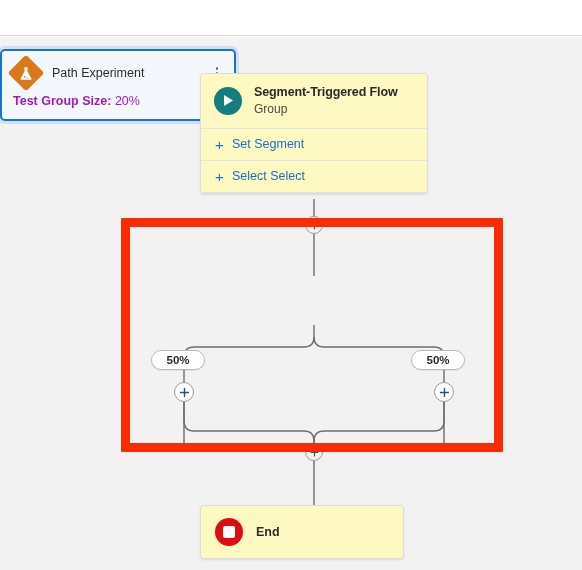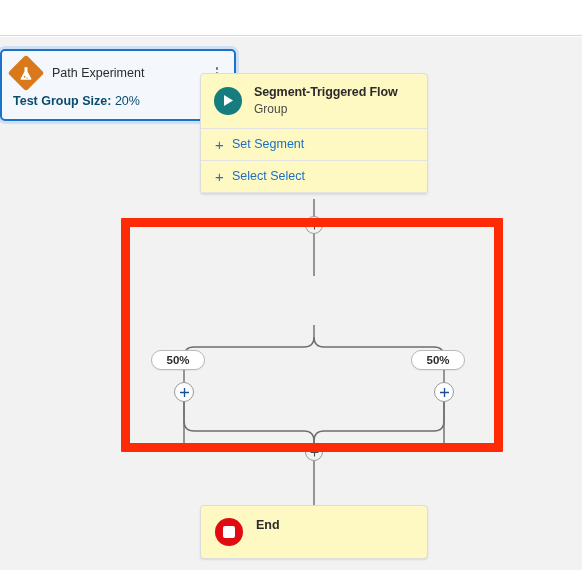--- a/index.html
+++ b/index.html
@@ -168,29 +168,30 @@
   }
   .kebab i {
     width: 2.5px; height: 2.5px;
     background: #6b6b6b;
     border-radius: 50%;
     display: block;
   }
   .exp-meta {
     padding: 2px 11px 11px 11px;
     font-size: 12.5px;
-    color: #0c4a6e;
+    color: #a21caf;
   }
   .exp-meta b { font-weight: bold; }
 
   
   .end-card {
     left: 200px; top: 468px;
-    width: 228px;
-    display: flex;
+    width: 204px;
+    display: flex;
+    align-items: center;
     padding: 12px 14px;
   }
   .end-icon {
     width: 28px; height: 28px;
     border-radius: 50%;
     background: #e00c12;
     display: flex;
     align-items: center;
     justify-content: center;
     flex: 0 0 auto;

